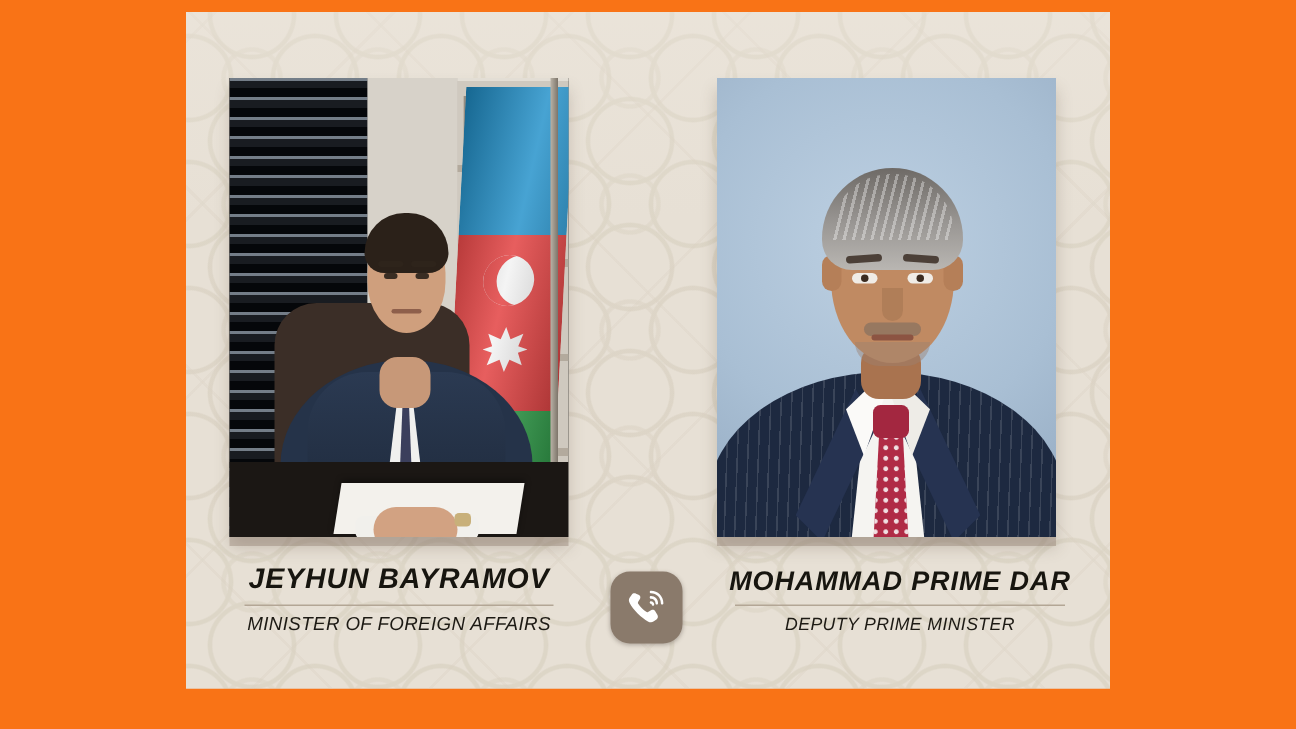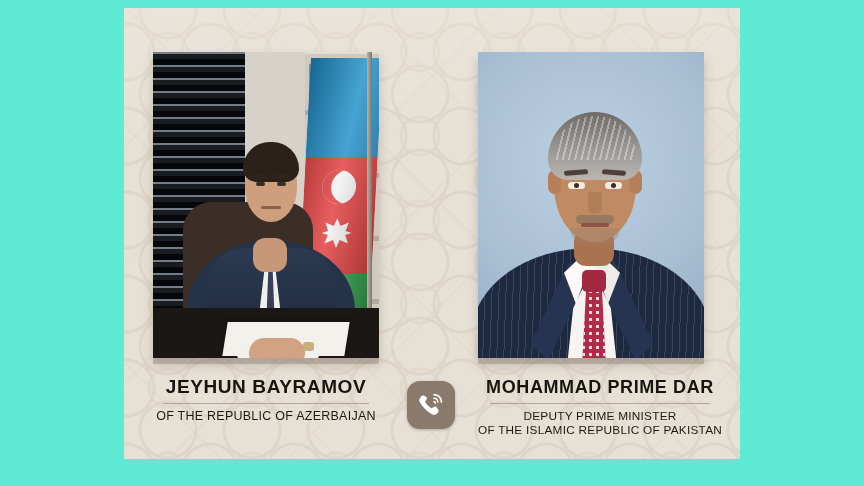--- a/index.html
+++ b/index.html
@@ -1,21 +1,21 @@
 <!DOCTYPE html>
 <html><head>
 <meta charset="utf-8">
 <style>
   html,body{margin:0;padding:0;}
   body{
     width:864px;height:486px;overflow:hidden;
     background:#d2c8ba;
     font-family:"Liberation Sans", sans-serif;
   }
-  .stage{position:relative;width:864px;height:486px;background:#5eead4;}
+  .stage{position:relative;width:864px;height:486px;background:#f97316;font-style:italic;}
 
   
   .panel{
     position:absolute;left:124px;top:8px;width:616px;height:451px;
     background:#e7e0d5;
     overflow:hidden;
   }
   
   .pattern{
     position:absolute;inset:-40px;
@@ -225,32 +225,31 @@
     <div class="pupb"></div>
     <div class="noseR"></div>
     <div class="mustR"></div>
     <div class="mouthR"></div>
     <div class="chinR"></div>
   </div>
 
   <div class="caption left">
     <div class="name">JEYHUN BAYRAMOV</div>
     <div class="rule"></div>
-    <div class="title">OF THE REPUBLIC OF AZERBAIJAN</div>
+    <div class="title">MINISTER OF FOREIGN AFFAIRS</div>
   </div>
 
   <div class="badge">
     <svg width="30" height="30" viewBox="0 0 32 32" aria-hidden="true">
       <path d="M8.6 6.2c-1.1-.6-2.4-.3-3.1.7L4 9.1c-.8 1.1-.6 2.6.1 3.9 1.2 2.2 3.1 4.8 5.6 7.3 2.5 2.5 5.1 4.4 7.3 5.6 1.3.7 2.8.9 3.9.1l2.2-1.5c1-.7 1.3-2 .7-3.1l-1.7-2.9c-.5-.9-1.7-1.2-2.6-.7l-2.4 1.4c-.4.2-.9.2-1.3-.1-1-.7-2.1-1.6-3.1-2.6-1-1-1.9-2.1-2.6-3.1-.3-.4-.3-.9-.1-1.3l1.4-2.4c.5-.9.2-2.1-.7-2.6L8.6 6.2z" fill="#ffffff"></path>
       <path d="M19.2 4.1c-.5 0-.9.4-.9.9s.4.9.9.9c3.9 0 7 3.1 7 7 0 .5.4.9.9.9s.9-.4.9-.9c0-4.9-3.9-8.8-8.8-8.8z" fill="#ffffff"></path>
       <path d="M19.2 7.9c-.5 0-.9.4-.9.9s.4.9.9.9c1.8 0 3.2 1.4 3.2 3.2 0 .5.4.9.9.9s.9-.4.9-.9c0-2.8-2.2-5-5-5z" fill="#ffffff"></path>
       <path d="M19.2 11.6c-.5 0-.9.4-.9.9s.4.9.9.9c.3 0 .5.2.5.5s.4.9.9.9.9-.4.9-.9c0-1.3-1-2.3-2.3-2.3z" fill="#ffffff"></path>
     </svg>
   </div>
 
   <div class="caption right">
     <div class="name">MOHAMMAD PRIME DAR</div>
     <div class="rule"></div>
     <div class="title">DEPUTY PRIME MINISTER</div>
-    <div class="title">OF THE ISLAMIC REPUBLIC OF PAKISTAN</div>
   </div>
 
 </div>
 
 </body></html>

